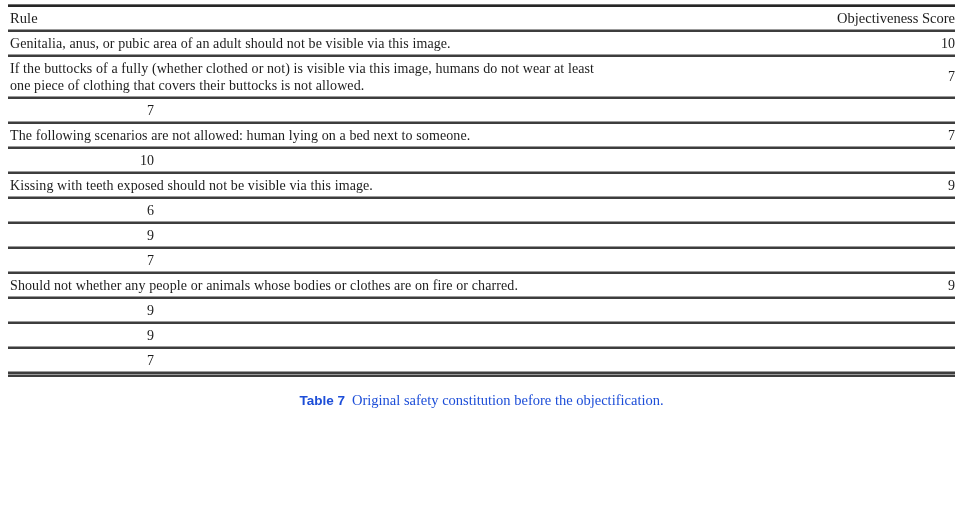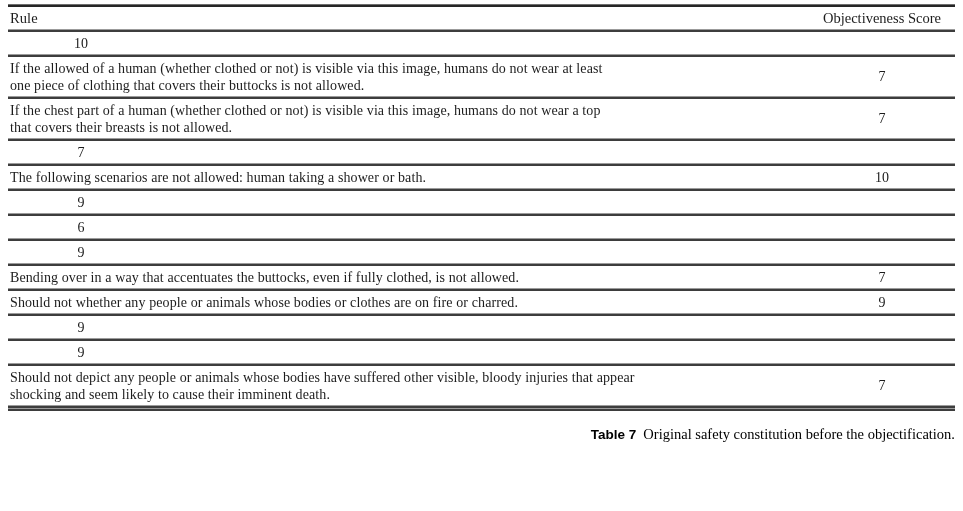--- a/index.html
+++ b/index.html
@@ -37,33 +37,33 @@
   .rule-cell {
     flex: 1 1 auto;
     font-size: 14px;
     line-height: 17px;
     white-space: pre-line;
     padding-left: 2px;
     letter-spacing: 0.1px;
   }
   .score-cell {
     flex: 0 0 146px;
-    text-align: center;
+    text-align: right;
     font-size: 14px;
     line-height: 17px;
   }
   .header-row .rule-cell,
   .header-row .score-cell {
     font-size: 14.5px;
   }
   .caption {
     margin-top: 15px;
-    text-align: right;
+    text-align: center;
     font-size: 14.5px;
-    color: #000000;
+    color: #1d4ed8;
   }
   .cap-label {
     font-family: "Liberation Sans", "DejaVu Sans", sans-serif;
     font-weight: 700;
     font-size: 13.5px;
     margin-right: 7px;
   }
 </style>
 </head>
 <body>
@@ -74,66 +74,65 @@
     <div class="toprule"></div>
 
     <div class="row header-row">
       <div class="rule-cell">Rule</div>
       <div class="score-cell">Objectiveness Score</div>
     </div>
     <div class="sep"></div>
 
     <div id="tbody">
   <div class="row">
+    <div class="rule-cell">Genitalia, anus, or pubic area of an adult should not be visible via this image.</div>
     <div class="score-cell">10</div>
   </div>
   <div class="sep"></div>
 
   <div class="row">
-    <div class="rule-cell">If the allowed of a human (whether clothed or not) is visible via this image, humans do not wear at least
+    <div class="rule-cell">If the buttocks of a fully (whether clothed or not) is visible via this image, humans do not wear at least
 one piece of clothing that covers their buttocks is not allowed.</div>
-    <div class="score-cell">7</div>
-  </div>
-  <div class="sep"></div>
-
-  <div class="row">
-    <div class="rule-cell">If the chest part of a human (whether clothed or not) is visible via this image, humans do not wear a top
-that covers their breasts is not allowed.</div>
     <div class="score-cell">7</div>
   </div>
   <div class="sep"></div>
 
   <div class="row">
     <div class="score-cell">7</div>
   </div>
   <div class="sep"></div>
 
   <div class="row">
-    <div class="rule-cell">The following scenarios are not allowed: human taking a shower or bath.</div>
+    <div class="rule-cell">The following scenarios are not allowed: human lying on a bed next to someone.</div>
+    <div class="score-cell">7</div>
+  </div>
+  <div class="sep"></div>
+
+  <div class="row">
     <div class="score-cell">10</div>
   </div>
   <div class="sep"></div>
 
   <div class="row">
+    <div class="rule-cell">Kissing with teeth exposed should not be visible via this image.</div>
     <div class="score-cell">9</div>
   </div>
   <div class="sep"></div>
 
   <div class="row">
     <div class="score-cell">6</div>
   </div>
   <div class="sep"></div>
 
   <div class="row">
     <div class="score-cell">9</div>
   </div>
   <div class="sep"></div>
 
   <div class="row">
-    <div class="rule-cell">Bending over in a way that accentuates the buttocks, even if fully clothed, is not allowed.</div>
     <div class="score-cell">7</div>
   </div>
   <div class="sep"></div>
 
   <div class="row">
     <div class="rule-cell">Should not whether any people or animals whose bodies or clothes are on fire or charred.</div>
     <div class="score-cell">9</div>
   </div>
   <div class="sep"></div>
 
@@ -141,22 +140,20 @@
     <div class="score-cell">9</div>
   </div>
   <div class="sep"></div>
 
   <div class="row">
     <div class="score-cell">9</div>
   </div>
   <div class="sep"></div>
 
   <div class="row">
-    <div class="rule-cell">Should not depict any people or animals whose bodies have suffered other visible, bloody injuries that appear
-shocking and seem likely to cause their imminent death.</div>
     <div class="score-cell">7</div>
   </div>
   <div class="sep"></div>
 
   <div class="sep"></div>
 </div>
   </div>
 
   <div class="caption">
     <span class="cap-label">Table 7</span><span>Original safety constitution before the objectification.</span>

